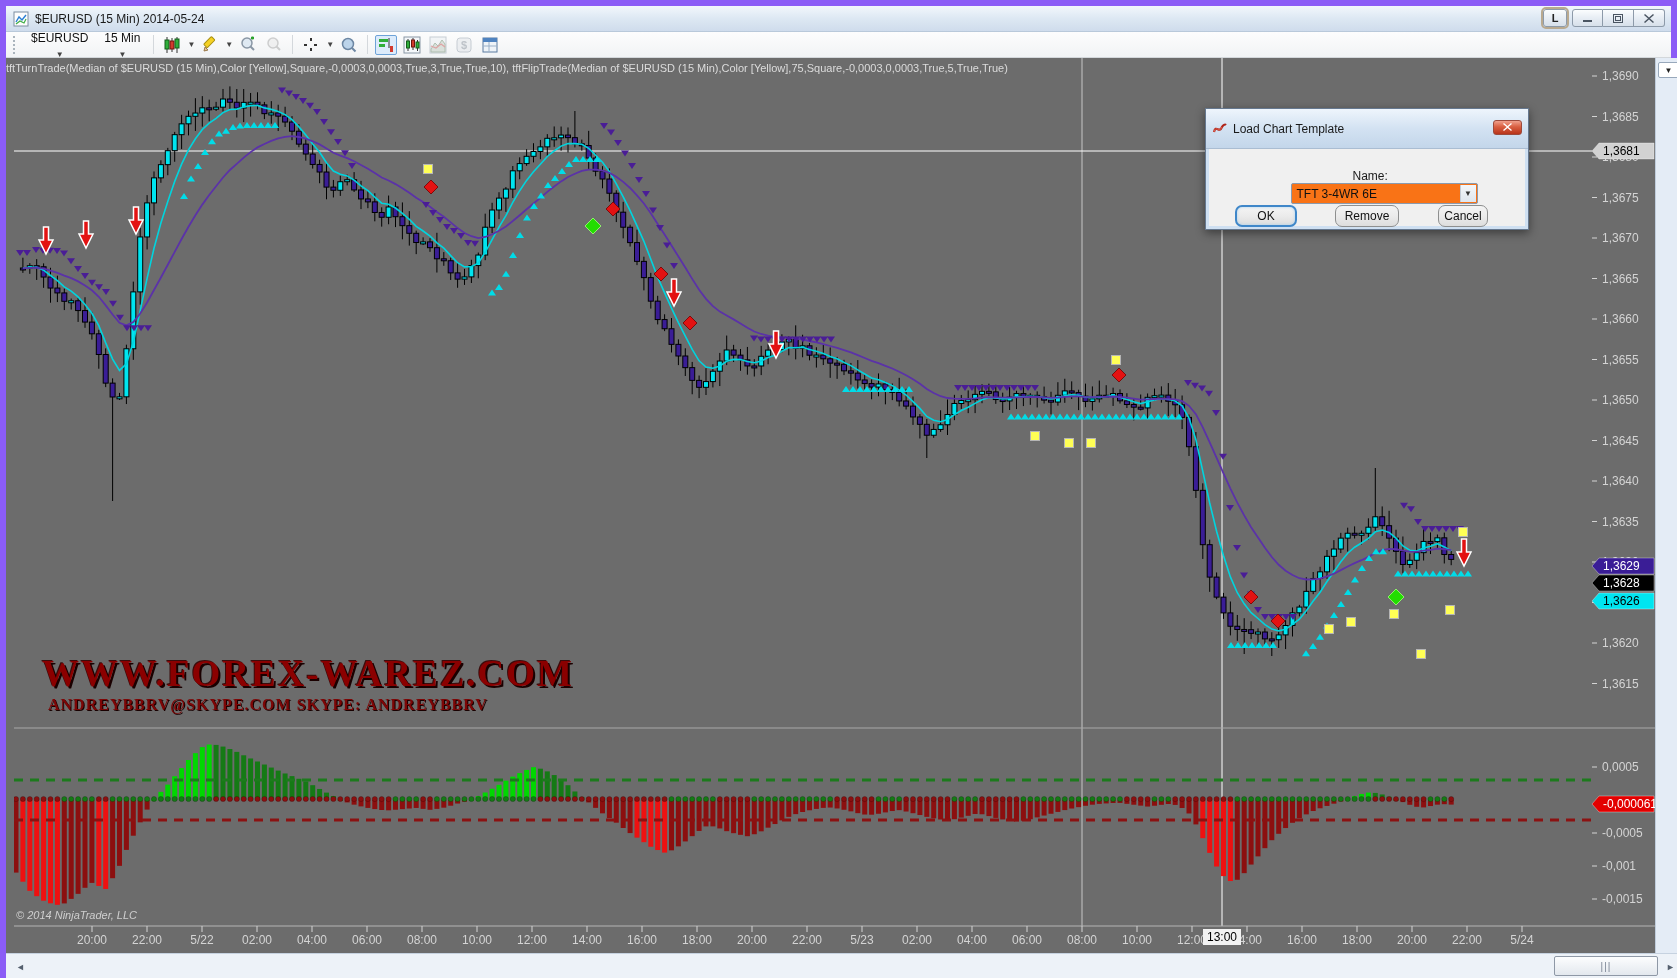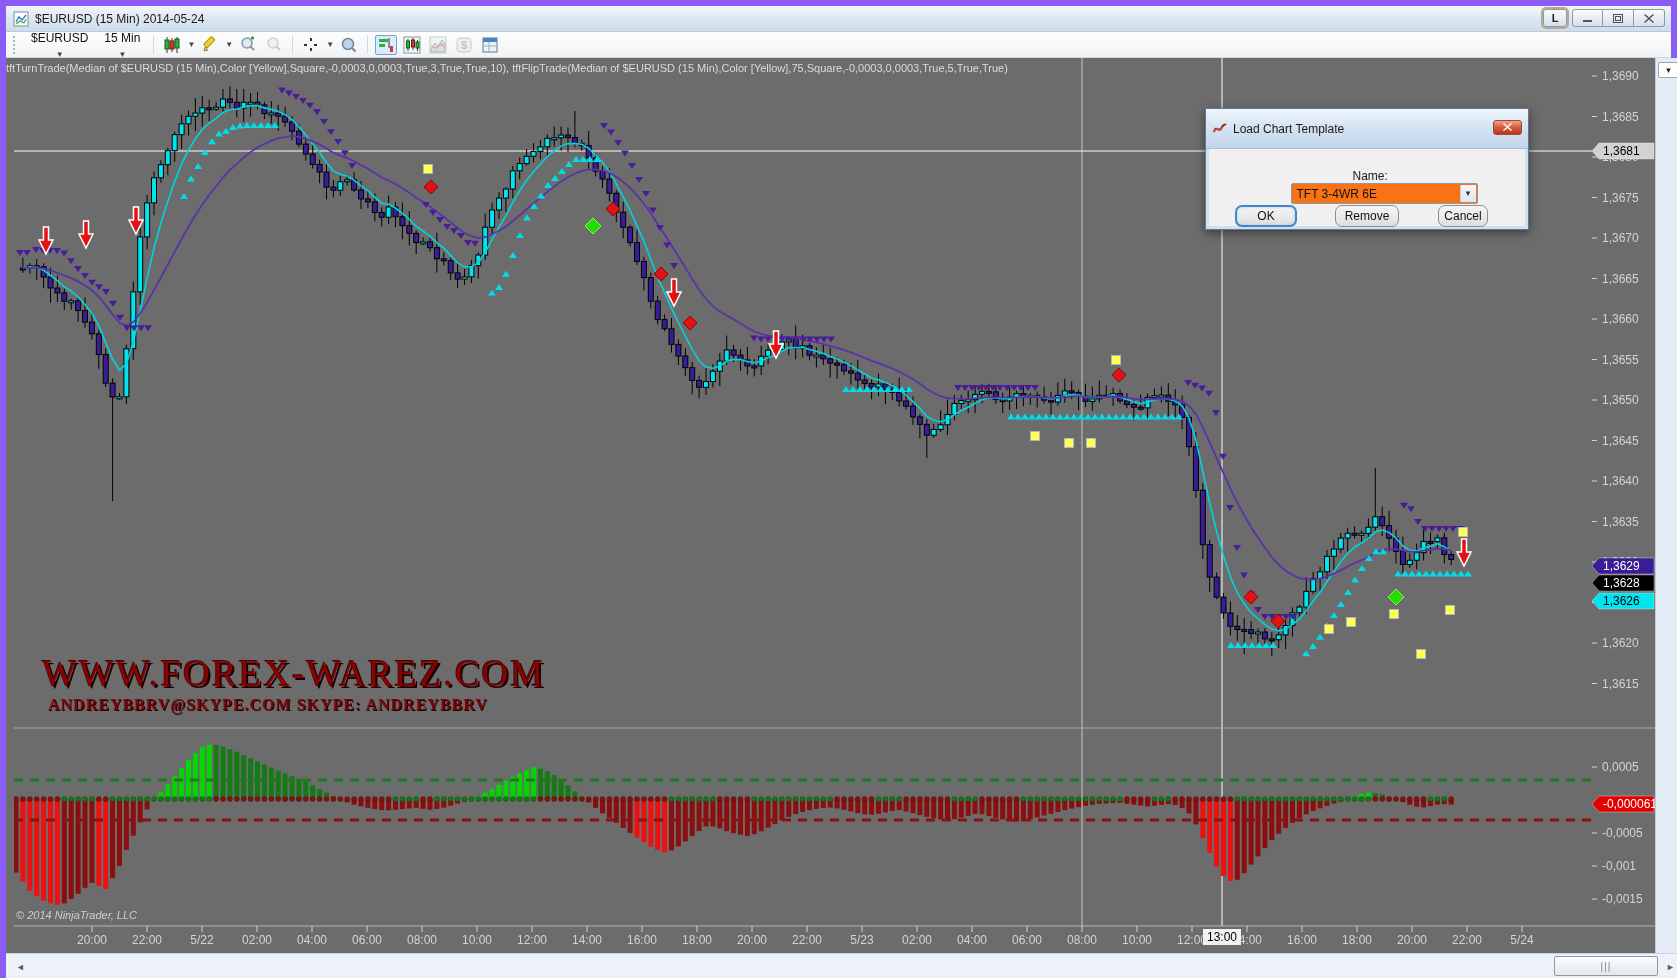--- a/index.html
+++ b/index.html
@@ -27,21 +27,21 @@
 .tb-drop .caret { font-size:8px; color:#444; }
 .tb-ico { width:22px; height:20px; display:flex; align-items:center; justify-content:center; border-radius:2px; }
 .tb-ico.sel { border:1px solid #6ea3d8; background:#dcebfb; }
 .tb-ico.dim { opacity:.45; }
 .chart-wrap { position:absolute; left:0; top:52px; width:1677px; height:895px; background:#6c6c6c; }
 .right-strip { position:absolute; left:1649px; top:52px; width:28px; height:895px; background:#e4ecf6; border-left:1px solid #c0cddc; }
 .axis-drop { position:absolute; left:1652px; top:56px; width:21px; height:16px; background:#fff;
   border:1px solid #98a8bb; border-radius:2px; font-size:8px; color:#222; display:flex; align-items:center; justify-content:center; }
 #chart-svg { position:absolute; left:8px; top:52px; }
 .ind-line { position:absolute; left:0; top:56px; width:1560px; font-size:11px; color:#dcdcdc; white-space:nowrap; overflow:hidden; }
-.watermark1 { position:absolute; left:36px; top:646px; font-family:"Liberation Serif", serif; font-weight:normal;
+.watermark1 { position:absolute; left:36px; top:646px; font-family:"Liberation Serif", serif; font-weight:bold;
   font-size:37px; letter-spacing:2px; color:#8b0000; text-shadow:2px 2px 0 #1a0000, -1px -1px 0 #3a0c0c; }
 .watermark2 { position:absolute; left:42px; top:690px; font-family:"Liberation Serif", serif; font-weight:bold;
   font-size:16px; letter-spacing:1px; color:#7d0606; text-shadow:1px 1px 0 #190000; }
 .copyright { position:absolute; left:10px; top:903px; font-size:11px; color:#cfcfcf;font-style:italic; }
 .hscroll { position:absolute; left:0; top:947px; width:1677px; height:25px; background:#edf2f8; border-top:1px solid #c6d2e0; }
 .sbtn { position:absolute; top:3px; width:17px; height:19px; color:#55606e; font-size:9px;
   display:flex; align-items:center; justify-content:center; }
 .sthumb { position:absolute; left:1548px; top:2px; width:104px; height:20px;
   background:linear-gradient(#fcfdfe,#e3e8ee); border:1px solid #8e98a6; border-radius:2px;
   color:#7a8494; font-size:10px; letter-spacing:1px; display:flex; align-items:center; justify-content:center; }

